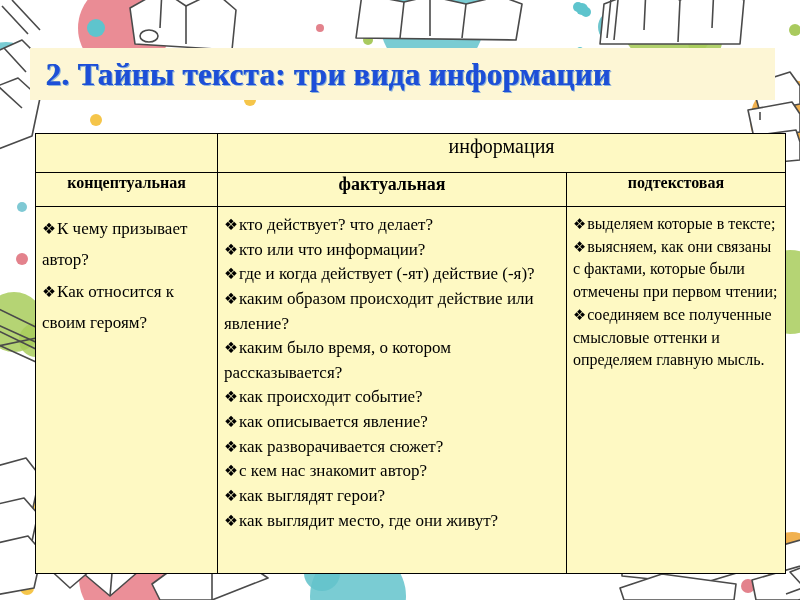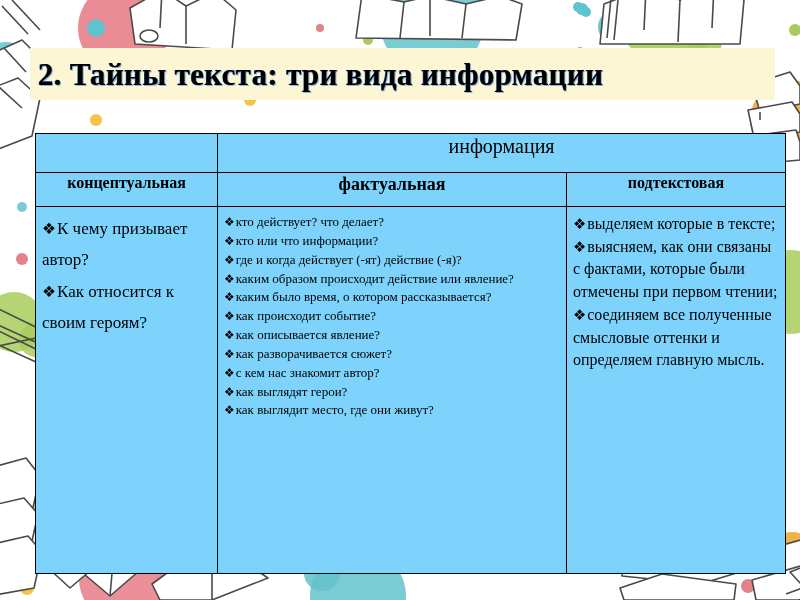--- a/index.html
+++ b/index.html
@@ -11,64 +11,64 @@
   }
   
   #decor{position:absolute;left:0;top:0;width:800px;height:600px;z-index:0;pointer-events:none;}
 
   
   #title-banner{
     position:absolute;left:30px;top:48px;width:745px;height:52px;
     background:#fdf6d5;z-index:2;
   }
   #title-text{
-    position:absolute;left:38px;top:50px;width:740px;height:50px;
+    position:absolute;left:46px;top:50px;width:740px;height:50px;
     z-index:3;
     display:flex;align-items:center;
     font-family:"Liberation Serif", serif;
     font-weight:bold;
     font-size:31px;
     letter-spacing:0.3px;
-    color:#000000;
+    color:#1d4ed8;
     text-shadow:1px 1px 0 #8fb4d8, -0.5px -0.5px 0 #2f6fb8;
     white-space:nowrap;
   }
 
   
   #info-table{
     position:absolute;left:35px;top:133px;width:750px;height:441px;
     z-index:4;
     border-collapse:collapse;
     background:#ffffff;
     table-layout:fixed;
   }
   #info-table td{
     border:1.5px solid #000000;
     vertical-align:top;
-    background:#7dd3fc;
+    background:#fef9c3;
   }
   td.hdr-span{
     height:36px;
     text-align:center;vertical-align:middle;
     font-size:20px;
     font-weight:normal;
     font-family:"Liberation Serif", serif;
   }
   td.hdr-blank{height:36px;}
   td.col-head{
     height:31px;
     text-align:center;vertical-align:middle;
     font-size:18px;font-weight:bold;
     font-family:"Liberation Serif", serif;
     margin-top:28px;
   }
   td.col-head.small{font-size:16px;}
   td.body-cell{
     padding:6px 5px 4px 6px;
-    font-size:13px;
+    font-size:17px;
     line-height:1.45;
   }
   td.body-cell.col1{font-size:17px;line-height:1.85;}
   td.body-cell.col3{font-size:16px;line-height:1.42;}
 
   ul.bullets{list-style:none;margin:0;padding:0;}
   ul.bullets li{
     margin:0;padding:0;
     text-indent:0;
   }

